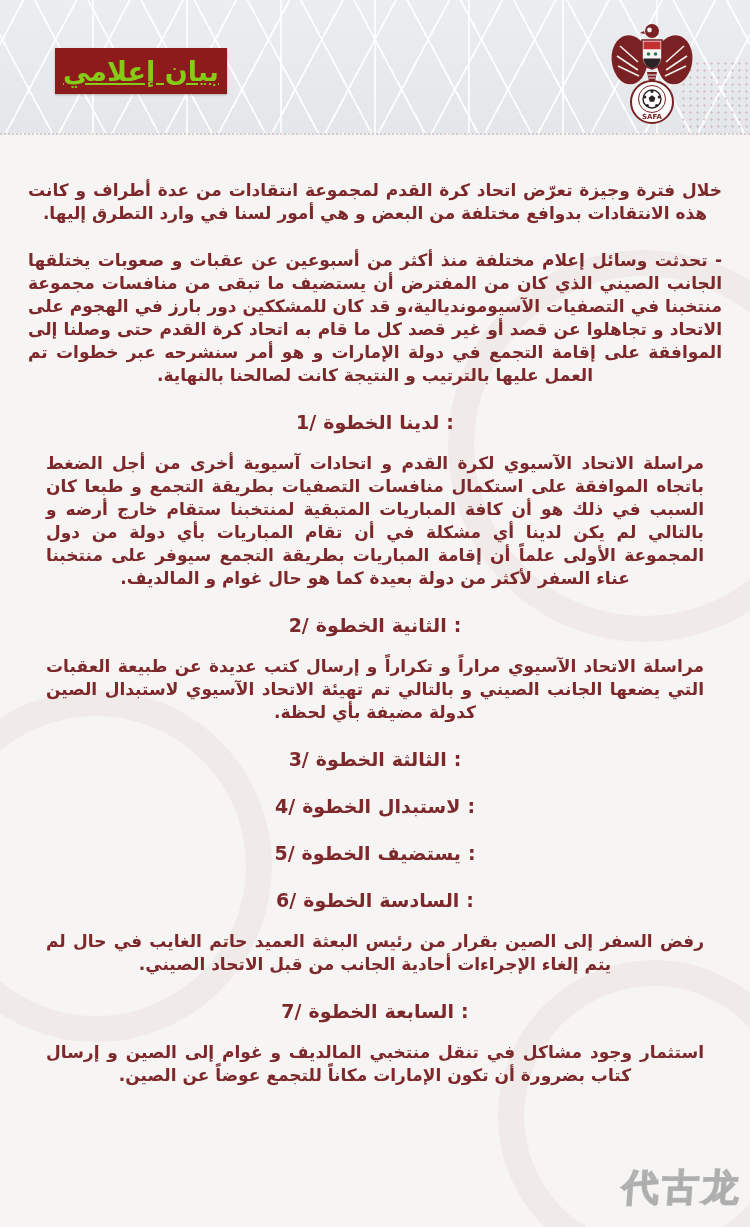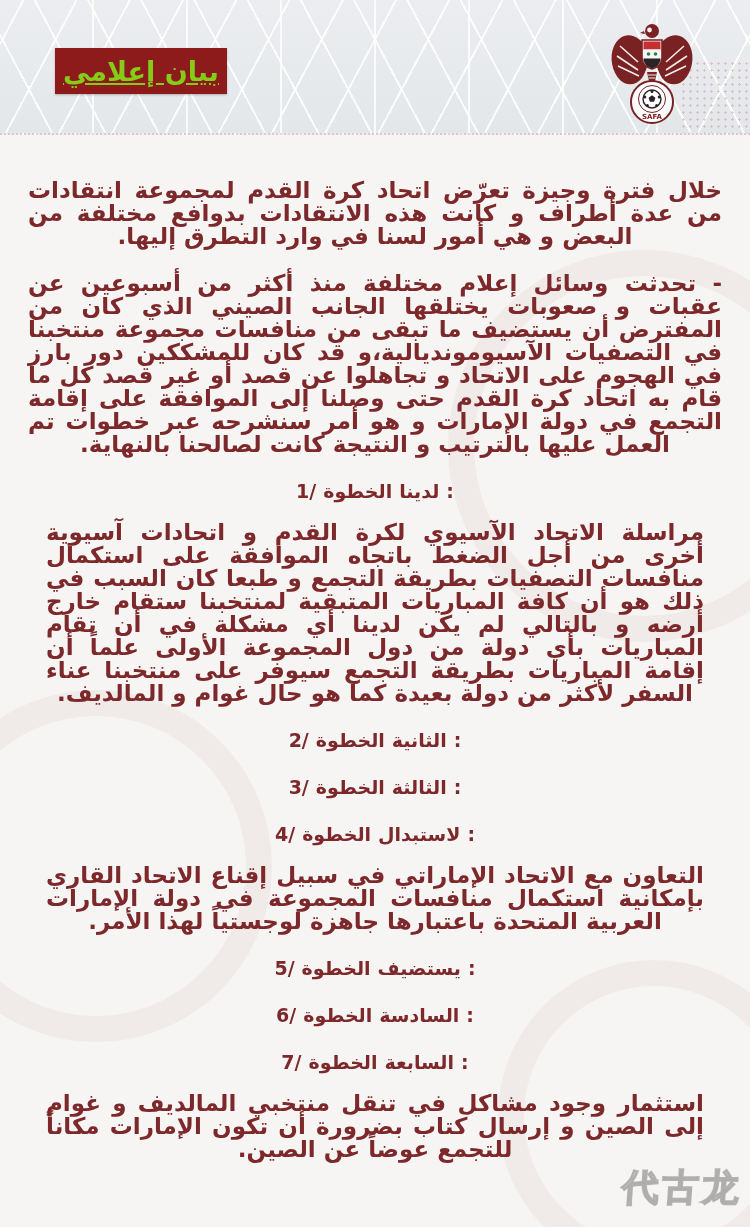--- a/index.html
+++ b/index.html
@@ -29,21 +29,21 @@
     display:flex;align-items:center;justify-content:center;
     color:#84cc16;font-size:27px;font-weight:700;direction:rtl;
     box-shadow:0 1px 2px rgba(0,0,0,.25);
     text-decoration:underline;
   }
   .logo{position:absolute;right:52px;top:20px;width:92px;height:108px;text-align:right;}
   
   .content{position:relative;padding:44px 28px 0;z-index:2;}
   .para,.step-b{
     margin:0 0 24px;direction:rtl;
-    color:#7d282a;font-size:23px;font-weight:700;line-height:23px;
+    color:#7d282a;font-size:17px;font-weight:700;line-height:23px;
     text-align:justify;text-align-last:center;
   }
   .step{margin:0 0 24px;}
   .step-h{
     margin:0;direction:ltr;display:flex;justify-content:center;gap:7px;
     color:#7d282a;font-size:19px;font-weight:700;line-height:23px;
   }
   .step .step-b{margin:18px;}
   
   .ghost{position:absolute;border:26px solid rgba(125,40,42,.05);border-radius:50%;pointer-events:none;z-index:1;}
@@ -124,57 +124,58 @@
       <p class="step-b">مراسلة الاتحاد الآسيوي لكرة القدم و اتحادات آسيوية أخرى من أجل الضغط باتجاه الموافقة على استكمال منافسات التصفيات بطريقة التجمع و طبعا كان السبب في ذلك هو أن كافة المباريات المتبقية لمنتخبنا ستقام خارج أرضه و بالتالي لم يكن لدينا أي مشكلة في أن تقام المباريات بأي دولة من دول المجموعة الأولى علماً أن إقامة المباريات بطريقة التجمع سيوفر على منتخبنا عناء السفر لأكثر من دولة بعيدة كما هو حال غوام و المالديف.</p>
     </section>
 
     <section class="step">
       <h2 class="step-h">
           <span>2/</span>
           <span>الخطوة</span>
           <span>الثانية</span>
           <span>:</span>
         </h2>
+      <p class="step-b">مراسلة الاتحاد الآسيوي مراراً و تكراراً و إرسال كتب عديدة عن طبيعة العقبات التي يضعها الجانب الصيني و بالتالي تم تهيئة الاتحاد الآسيوي لاستبدال الصين كدولة مضيفة بأي لحظة.</p>
     </section>
 
     <section class="step">
       <h2 class="step-h">
           <span>3/</span>
           <span>الخطوة</span>
           <span>الثالثة</span>
           <span>:</span>
         </h2>
     </section>
 
     <section class="step">
       <h2 class="step-h">
           <span>4/</span>
           <span>الخطوة</span>
           <span>لاستبدال</span>
           <span>:</span>
         </h2>
-      <p class="step-b">التعاون مع الاتحاد الإماراتي في سبيل إقناع الاتحاد القاري بإمكانية استكمال منافسات المجموعة في دولة الإمارات العربية المتحدة باعتبارها جاهزة لوجستياً لهذا الأمر.</p>
     </section>
 
     <section class="step">
       <h2 class="step-h">
           <span>5/</span>
           <span>الخطوة</span>
           <span>يستضيف</span>
           <span>:</span>
         </h2>
     </section>
 
     <section class="step">
       <h2 class="step-h">
           <span>6/</span>
           <span>الخطوة</span>
           <span>السادسة</span>
           <span>:</span>
         </h2>
+      <p class="step-b">رفض السفر إلى الصين بقرار من رئيس البعثة العميد حاتم الغايب في حال لم يتم إلغاء الإجراءات أحادية الجانب من قبل الاتحاد الصيني.</p>
     </section>
 
     <section class="step">
       <h2 class="step-h">
           <span>7/</span>
           <span>الخطوة</span>
           <span>السابعة</span>
           <span>:</span>
         </h2>
       <p class="step-b">استثمار وجود مشاكل في تنقل منتخبي المالديف و غوام إلى الصين و إرسال كتاب بضرورة أن تكون الإمارات مكاناً للتجمع عوضاً عن الصين.</p>

